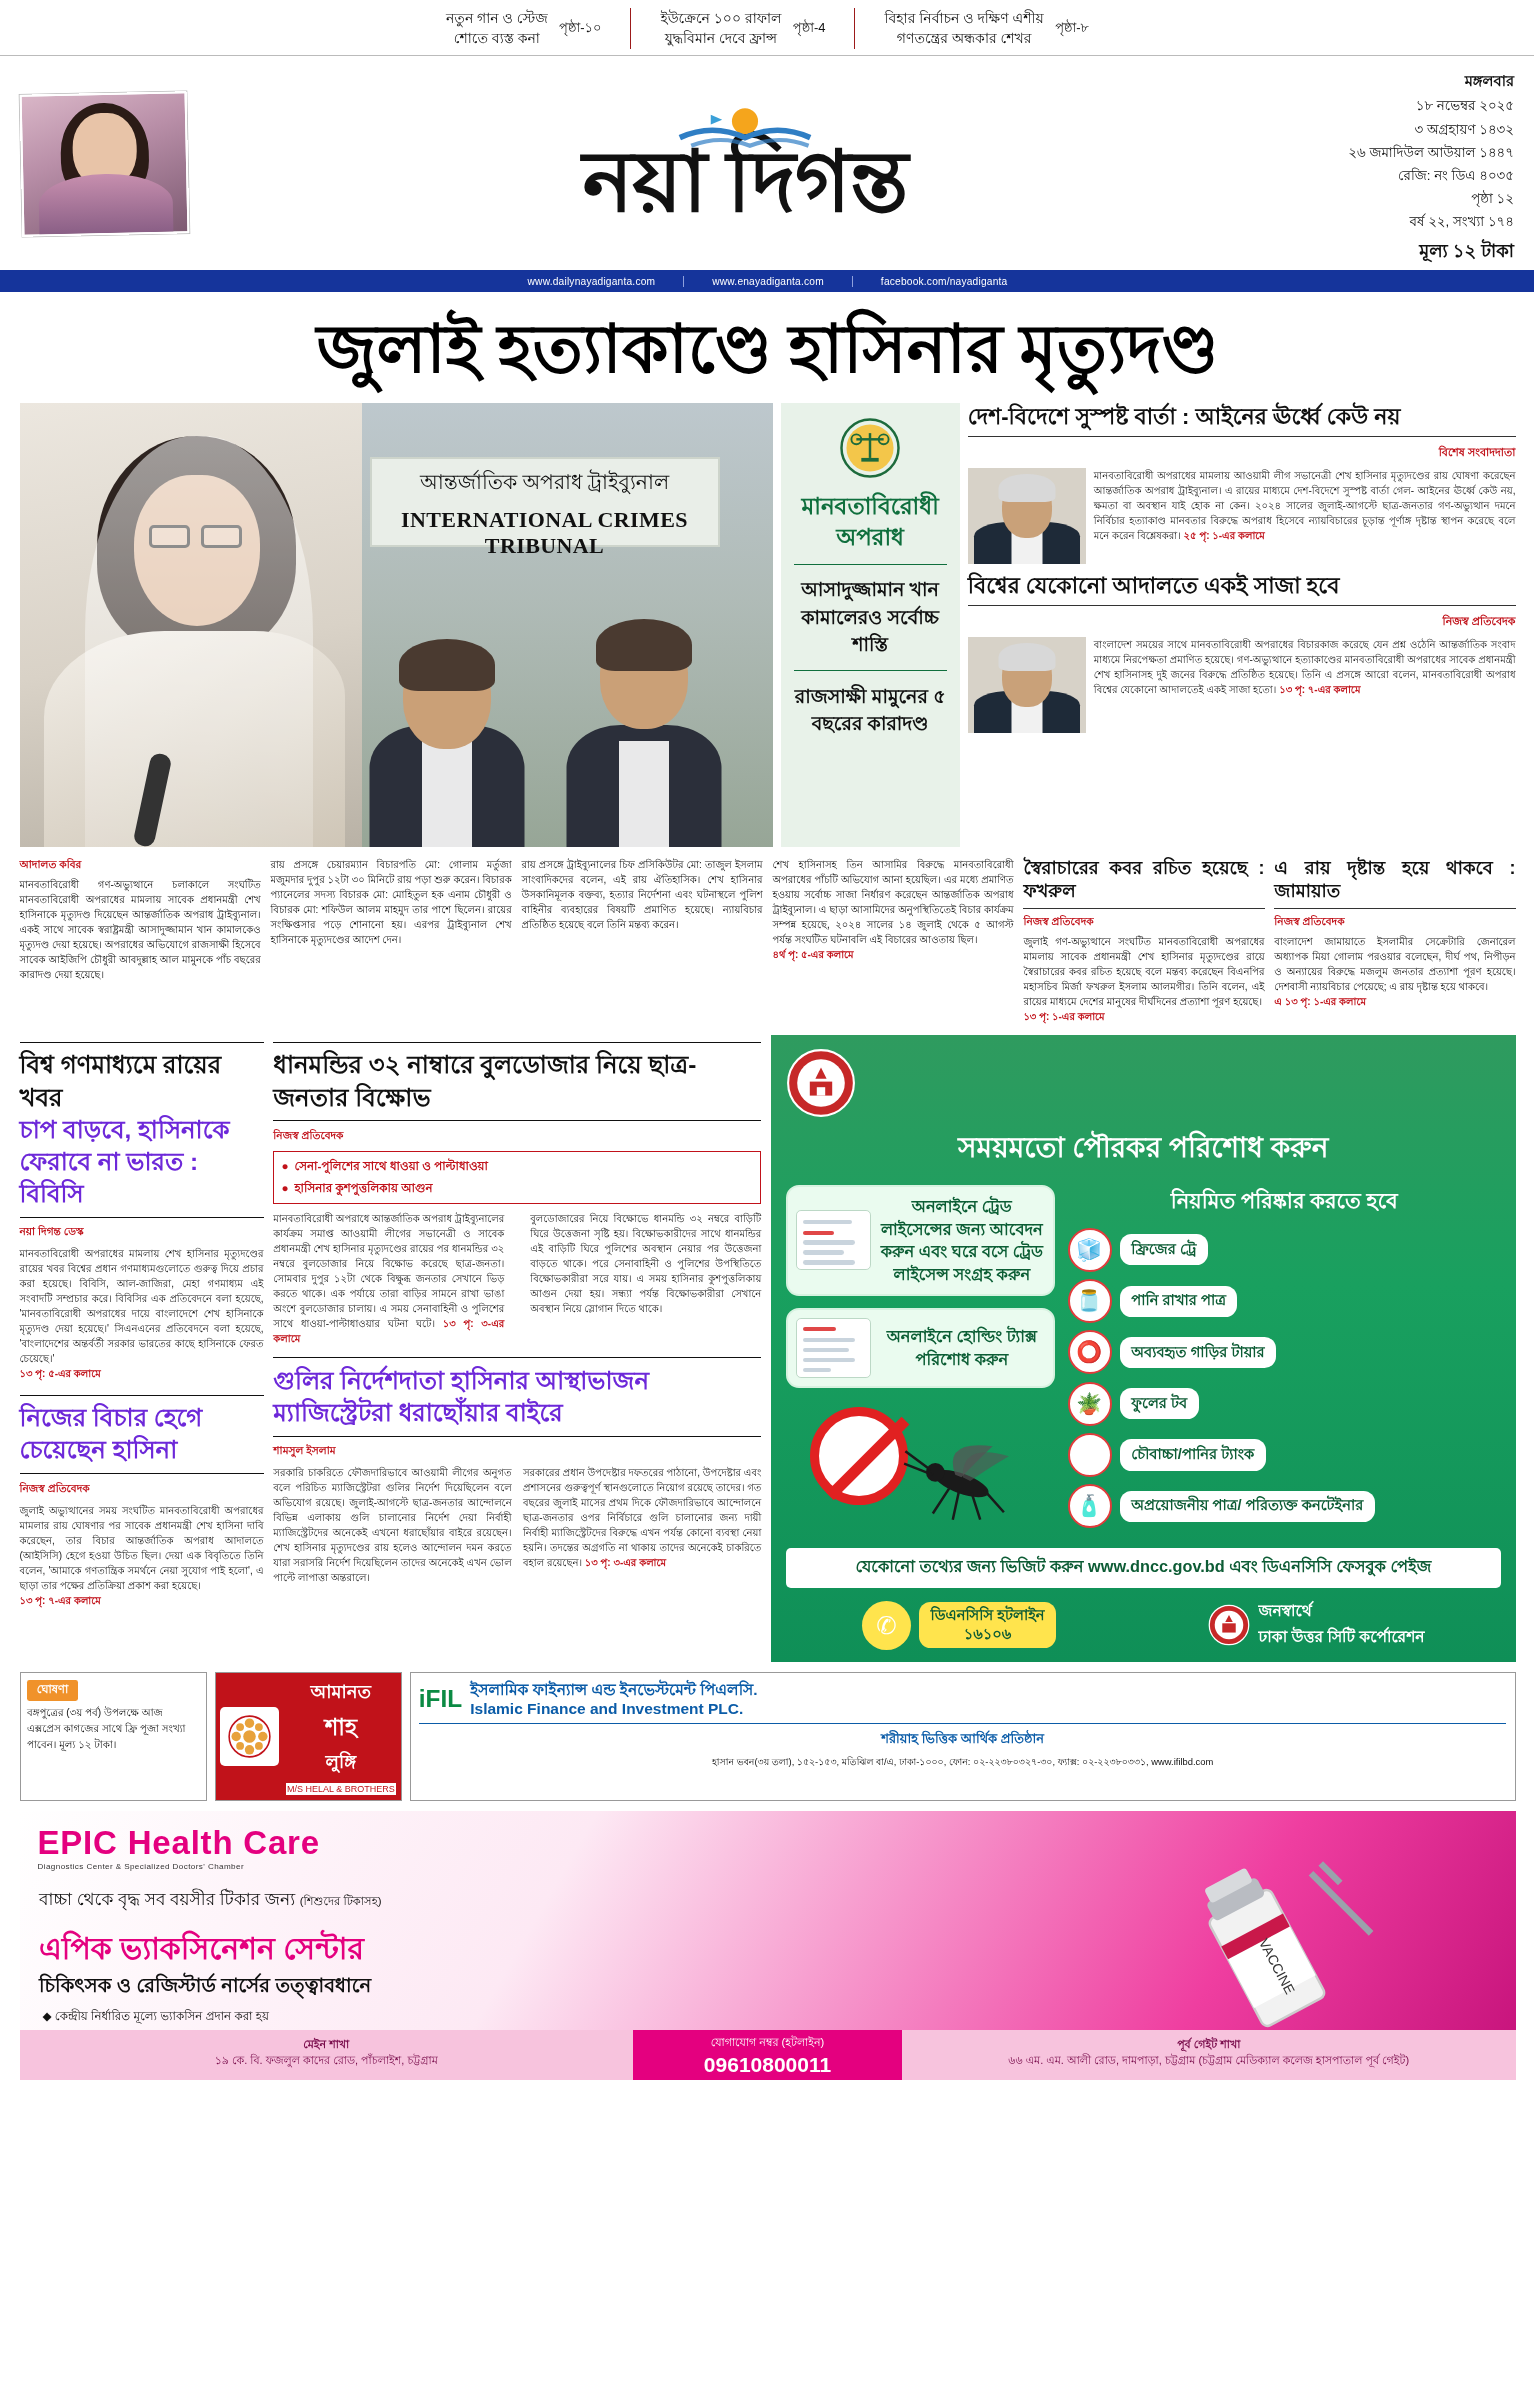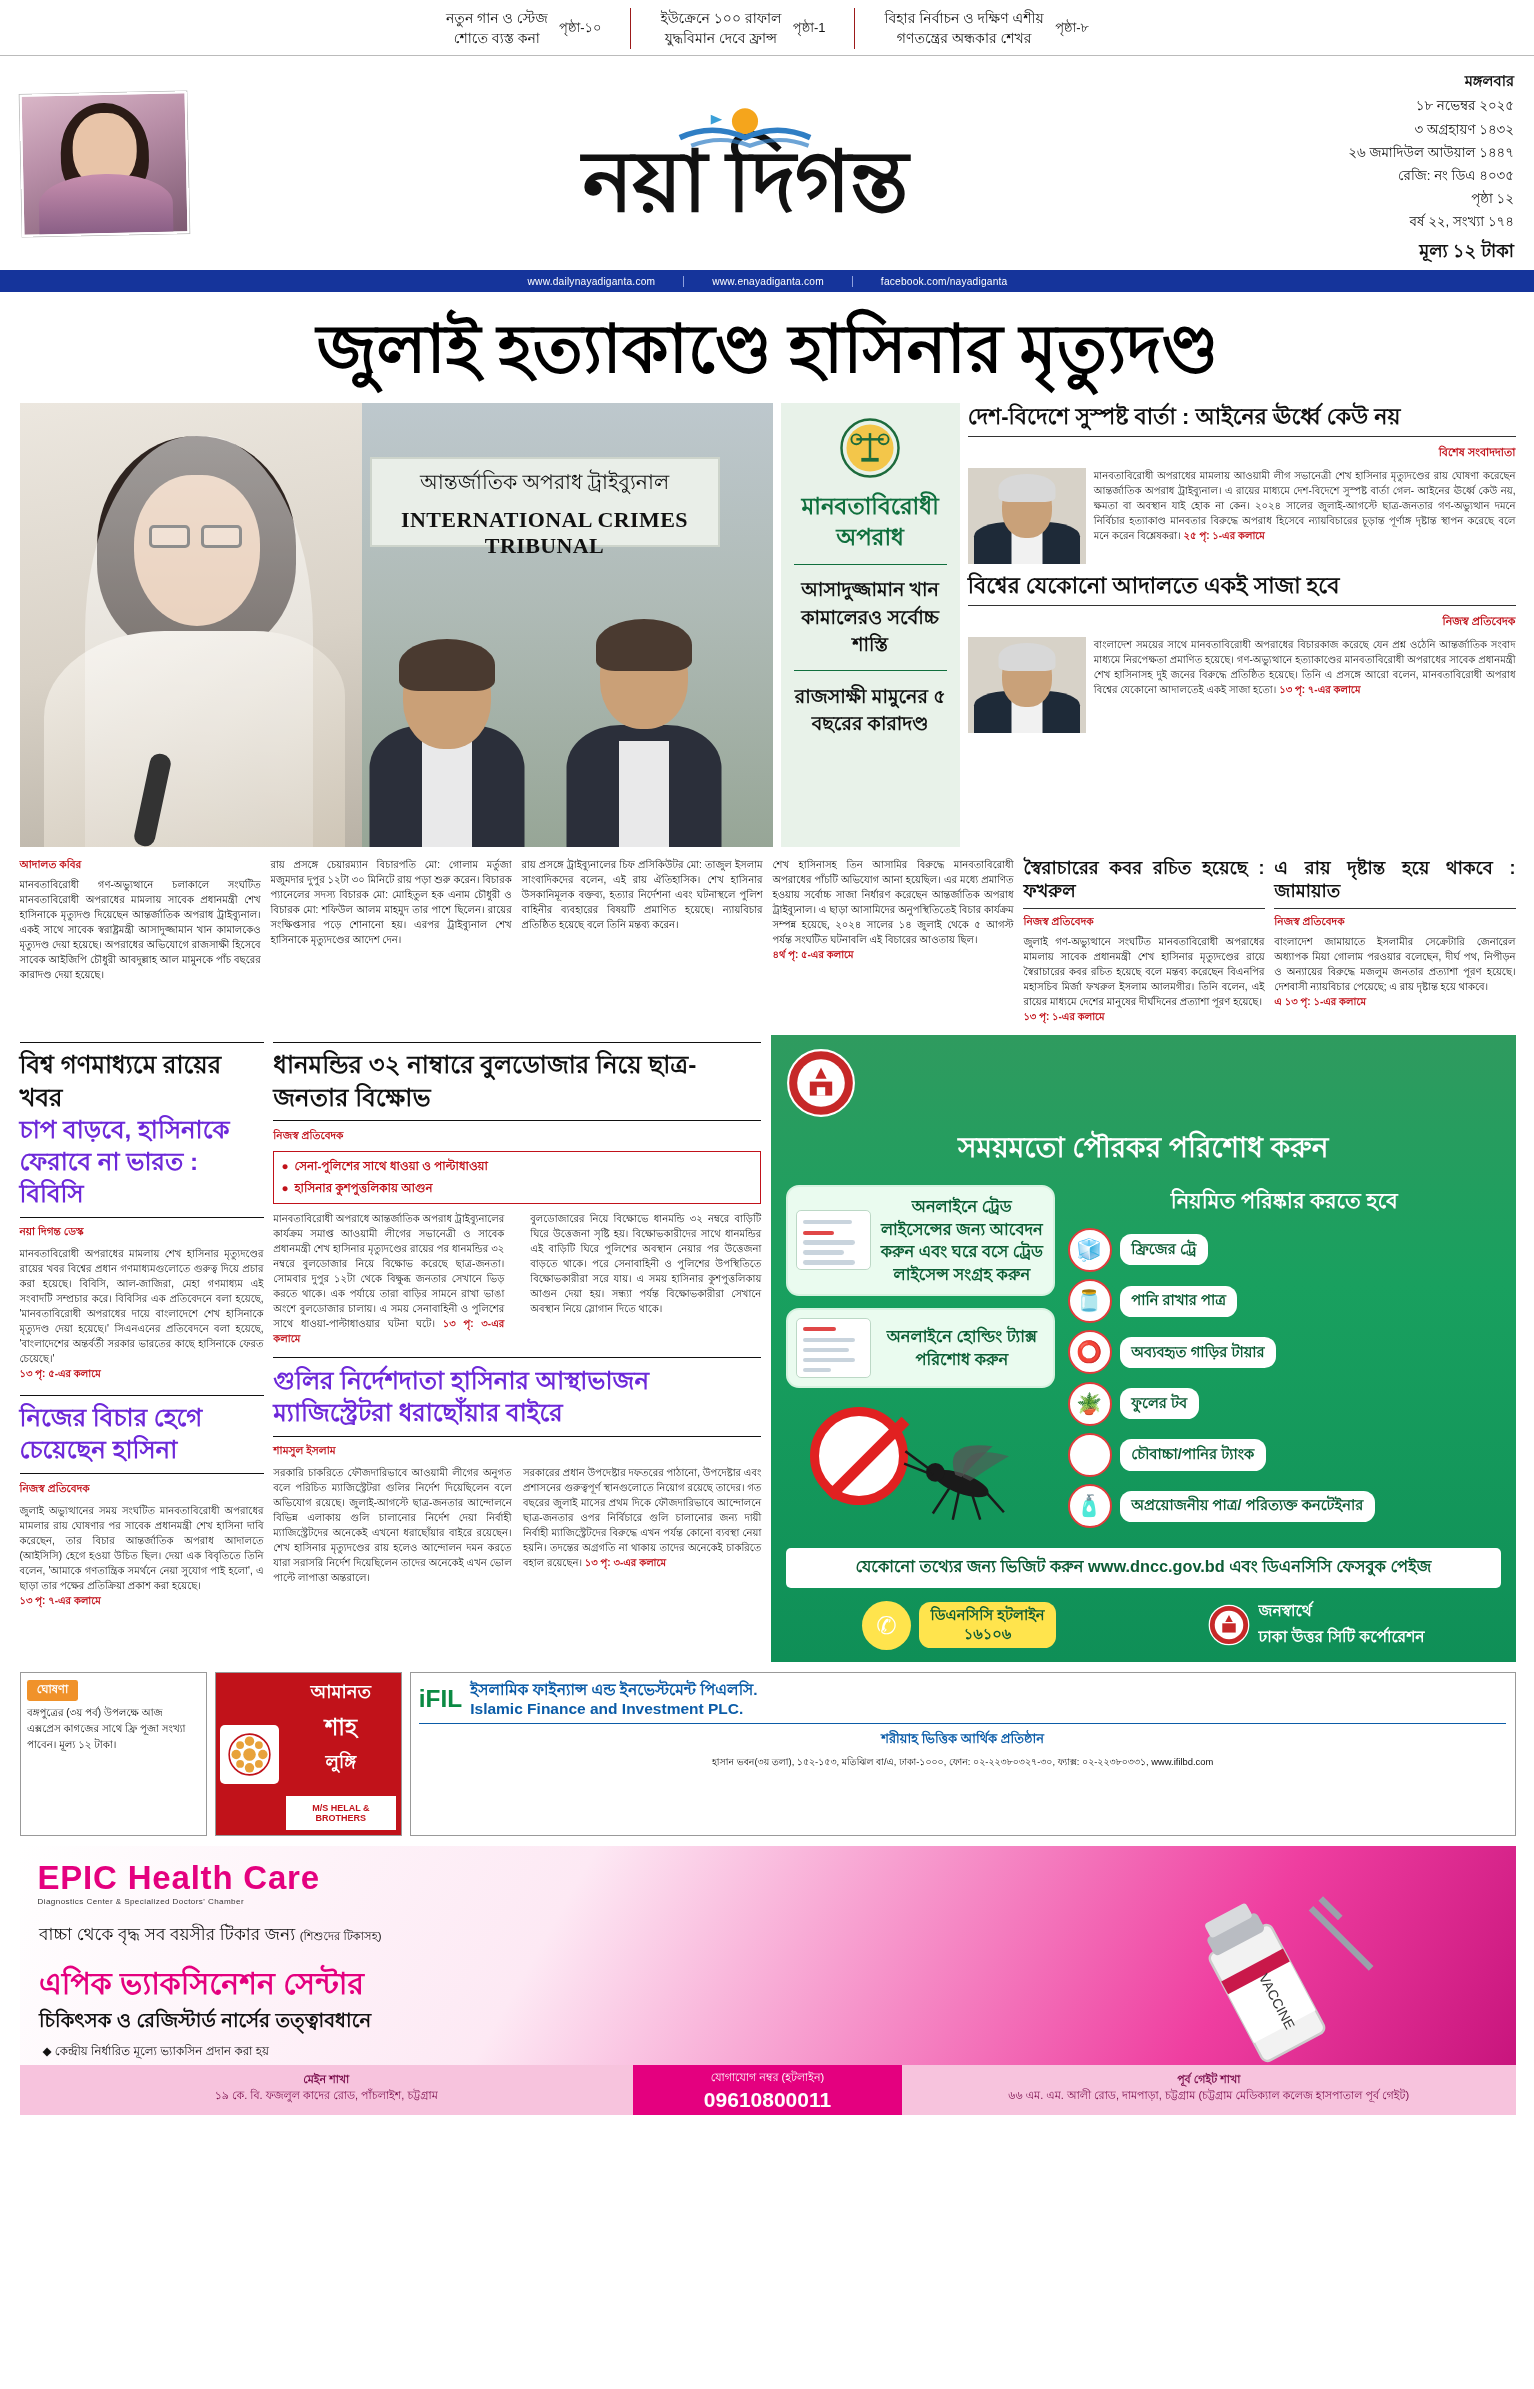--- a/index.html
+++ b/index.html
@@ -229,21 +229,21 @@
   .adsrow { display:flex; gap:8.1px; padding:9.8px 19.5px 0 19.5px; }
   .ad { border:0.8px solid #999; background:#fff; }
   .ad1 { width:187px; flex:0 0 187px; padding:6.5px; font-size:10.2px; line-height:1.55; }
   .ad1 .tag { display:inline-block; background:#f0922a; color:#fff; font-weight:bold; padding:1.6px 9.8px;
      border-radius:2.4px; font-size:11.4px; margin-bottom:4.9px; }
   .ad2 { width:187px; flex:0 0 187px; background:#c1121a; color:#fff; display:flex; align-items:center; gap:6.5px; padding:4.9px; }
   .ad2 .logo { width:59px; height:59px; background:#fff; border-radius:4.9px; display:flex; align-items:center;
     justify-content:center; }
   .ad2 .t { flex:1; text-align:center; font-weight:bold; }
   .ad2 .t .a { font-size:18px; } .ad2 .t .b { font-size:23px; }
-  .ad2 .f { background:#fff; color:#c1121a; font-size:9px; font-weight:bold; padding:7px 0; text-align:center; margin-top:17px;}
+  .ad2 .f { background:#fff; color:#c1121a; font-size:9px; font-weight:normal; padding:1px 0; text-align:center; margin-top:4px;}
   .ad3 { flex:1; padding:6.5px 8.1px; font-size:9.8px; }
   .ad3 .head { display:flex; align-items:center; gap:8.1px; border-bottom:0.8px solid #0b5ca8; padding-bottom:4.9px;}
   .ad3 .head .mark { font-size:24.4px; font-weight:bold; color:#0b8a43; }
   .ad3 .head .nm { color:#0b5ca8; font-weight:bold; font-size:15.5px; line-height:1.25;}
   .ad3 .sub { text-align:center; color:#0b5ca8; font-weight:bold; font-size:13px; margin:4.9px 0; }
   .ad3 .addr { text-align:center; font-size:9.4px; line-height:1.5; }
 
   
   .epic { margin:9.8px 19.5px 0 19.5px; height:269px; position:relative; overflow:hidden;
     background: linear-gradient(120deg,#ffffff 0%, #fde9f4 35%, #ef3ea0 78%, #c5117a 100%); }
@@ -272,21 +272,21 @@
         <div>নতুন গান ও স্টেজ</div>
         <div>শোতে ব্যস্ত কনা</div>
       </div>
       <div class="pg">পৃষ্ঠা-১০</div>
     </div>
     <div class="teaser">
       <div class="lines">
         <div>ইউক্রেনে ১০০ রাফাল</div>
         <div>যুদ্ধবিমান দেবে ফ্রান্স</div>
       </div>
-      <div class="pg">পৃষ্ঠা-1</div>
+      <div class="pg">পৃষ্ঠা-4</div>
     </div>
     <div class="teaser">
       <div class="lines">
         <div>বিহার নির্বাচন ও দক্ষিণ এশীয়</div>
         <div>গণতন্ত্রের অন্ধকার শেখর</div>
       </div>
       <div class="pg">পৃষ্ঠা-৮</div>
     </div>
   </div>
 

